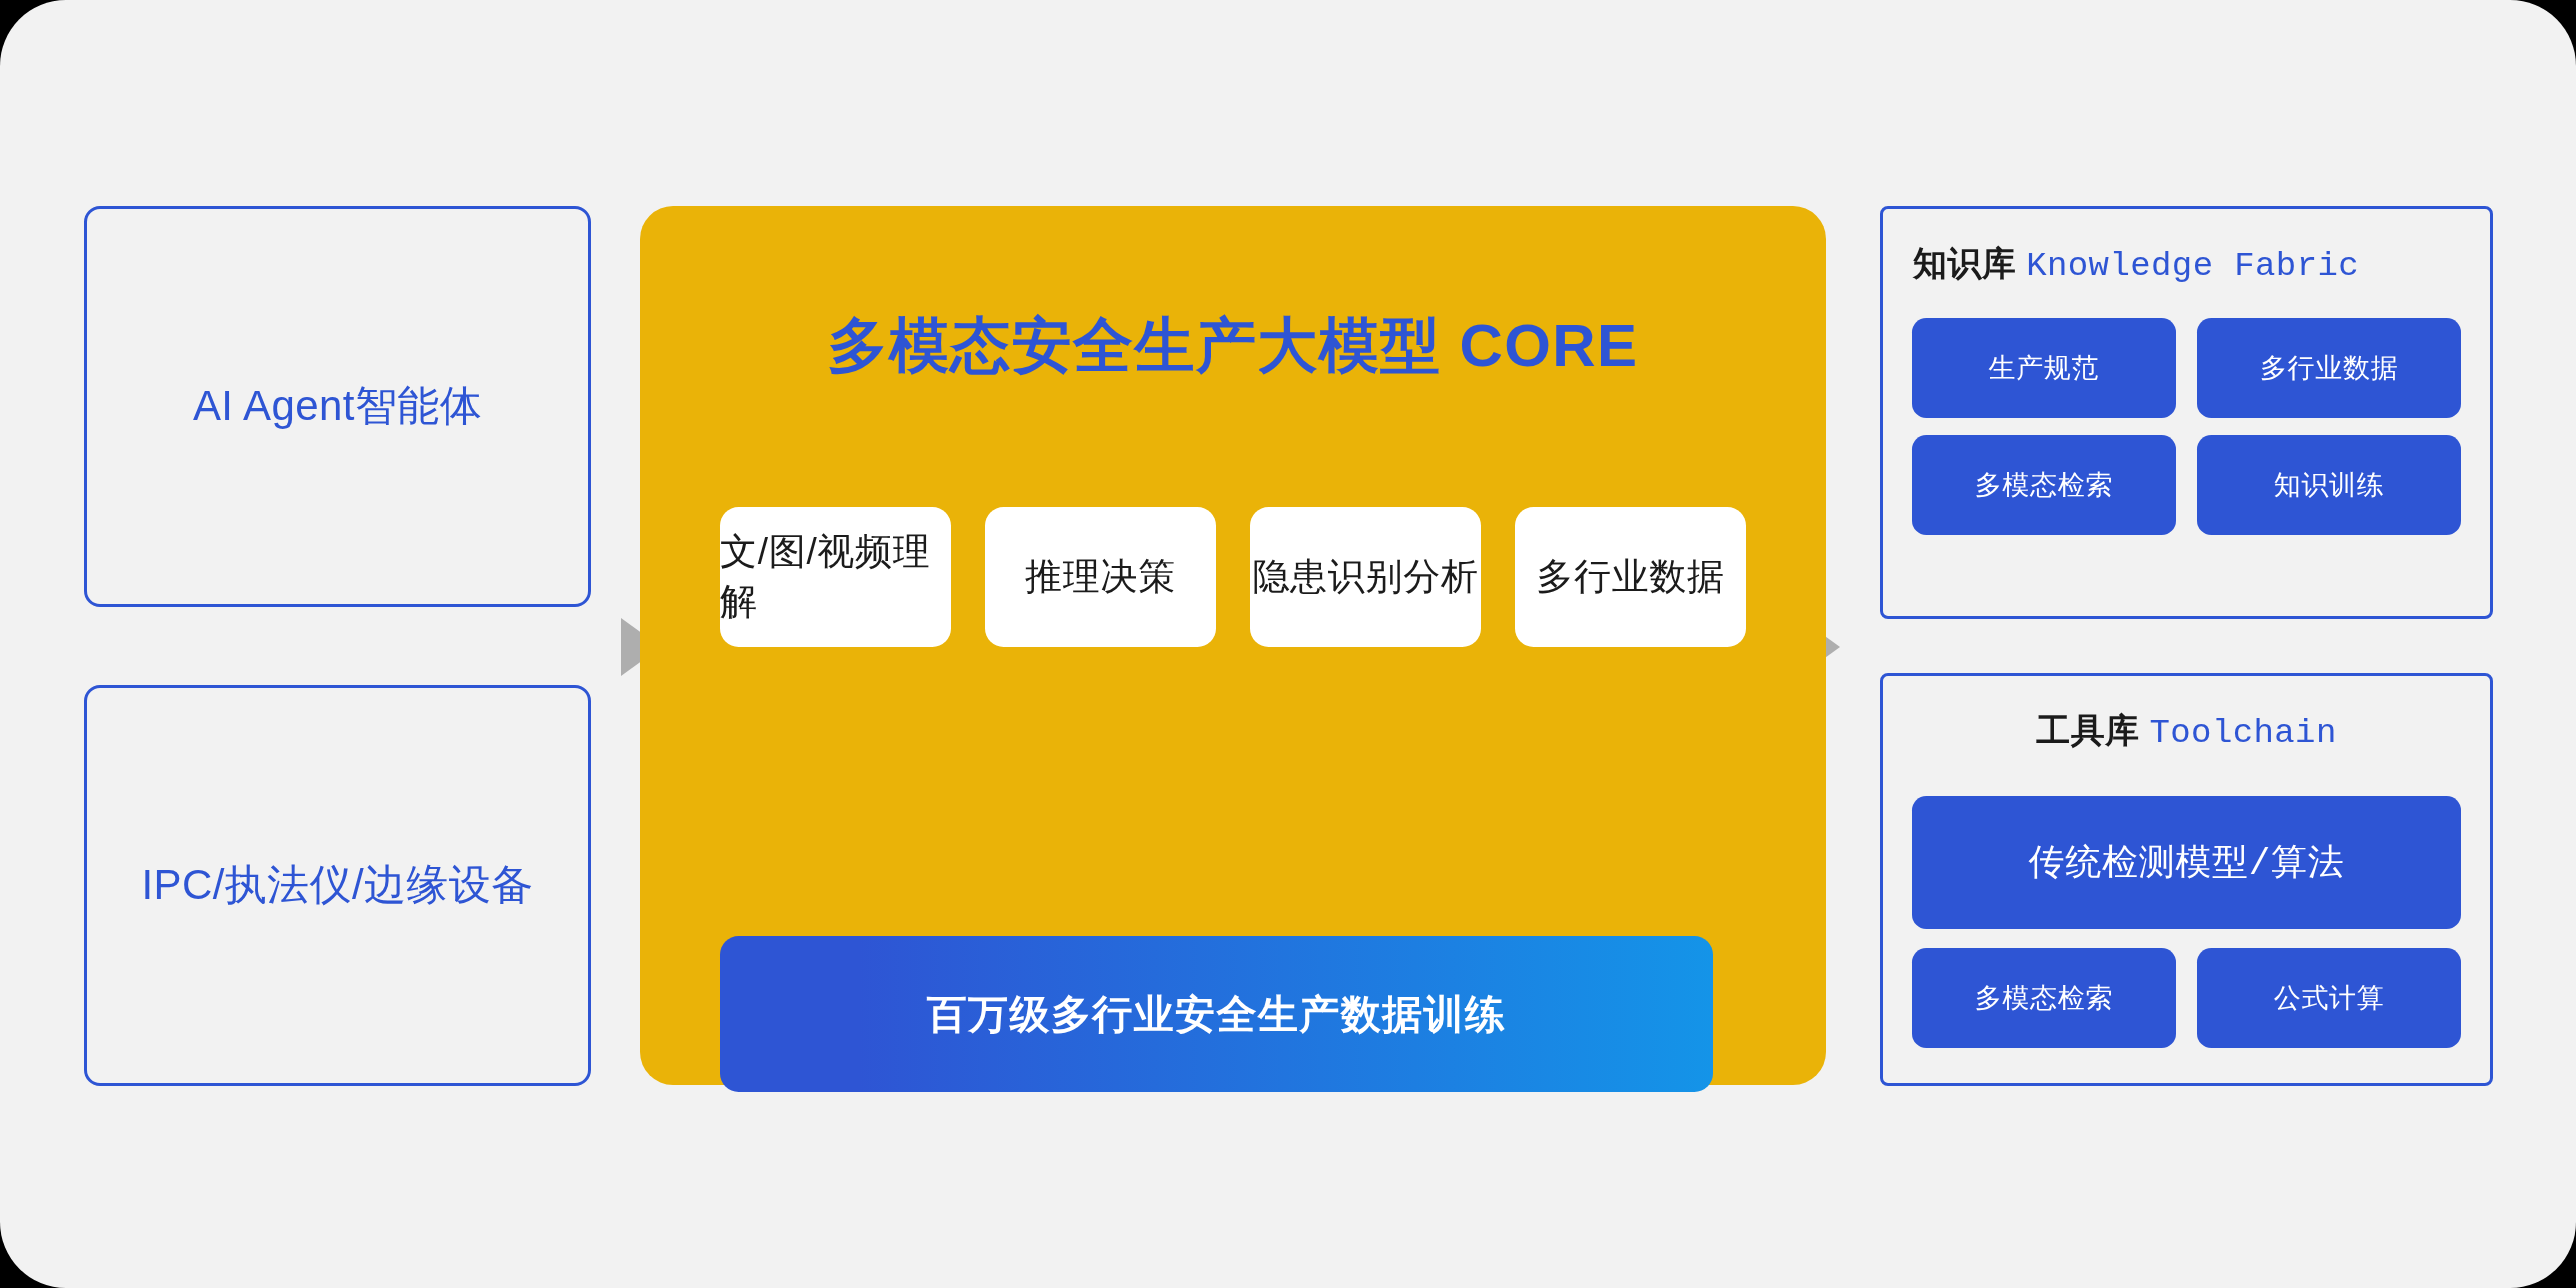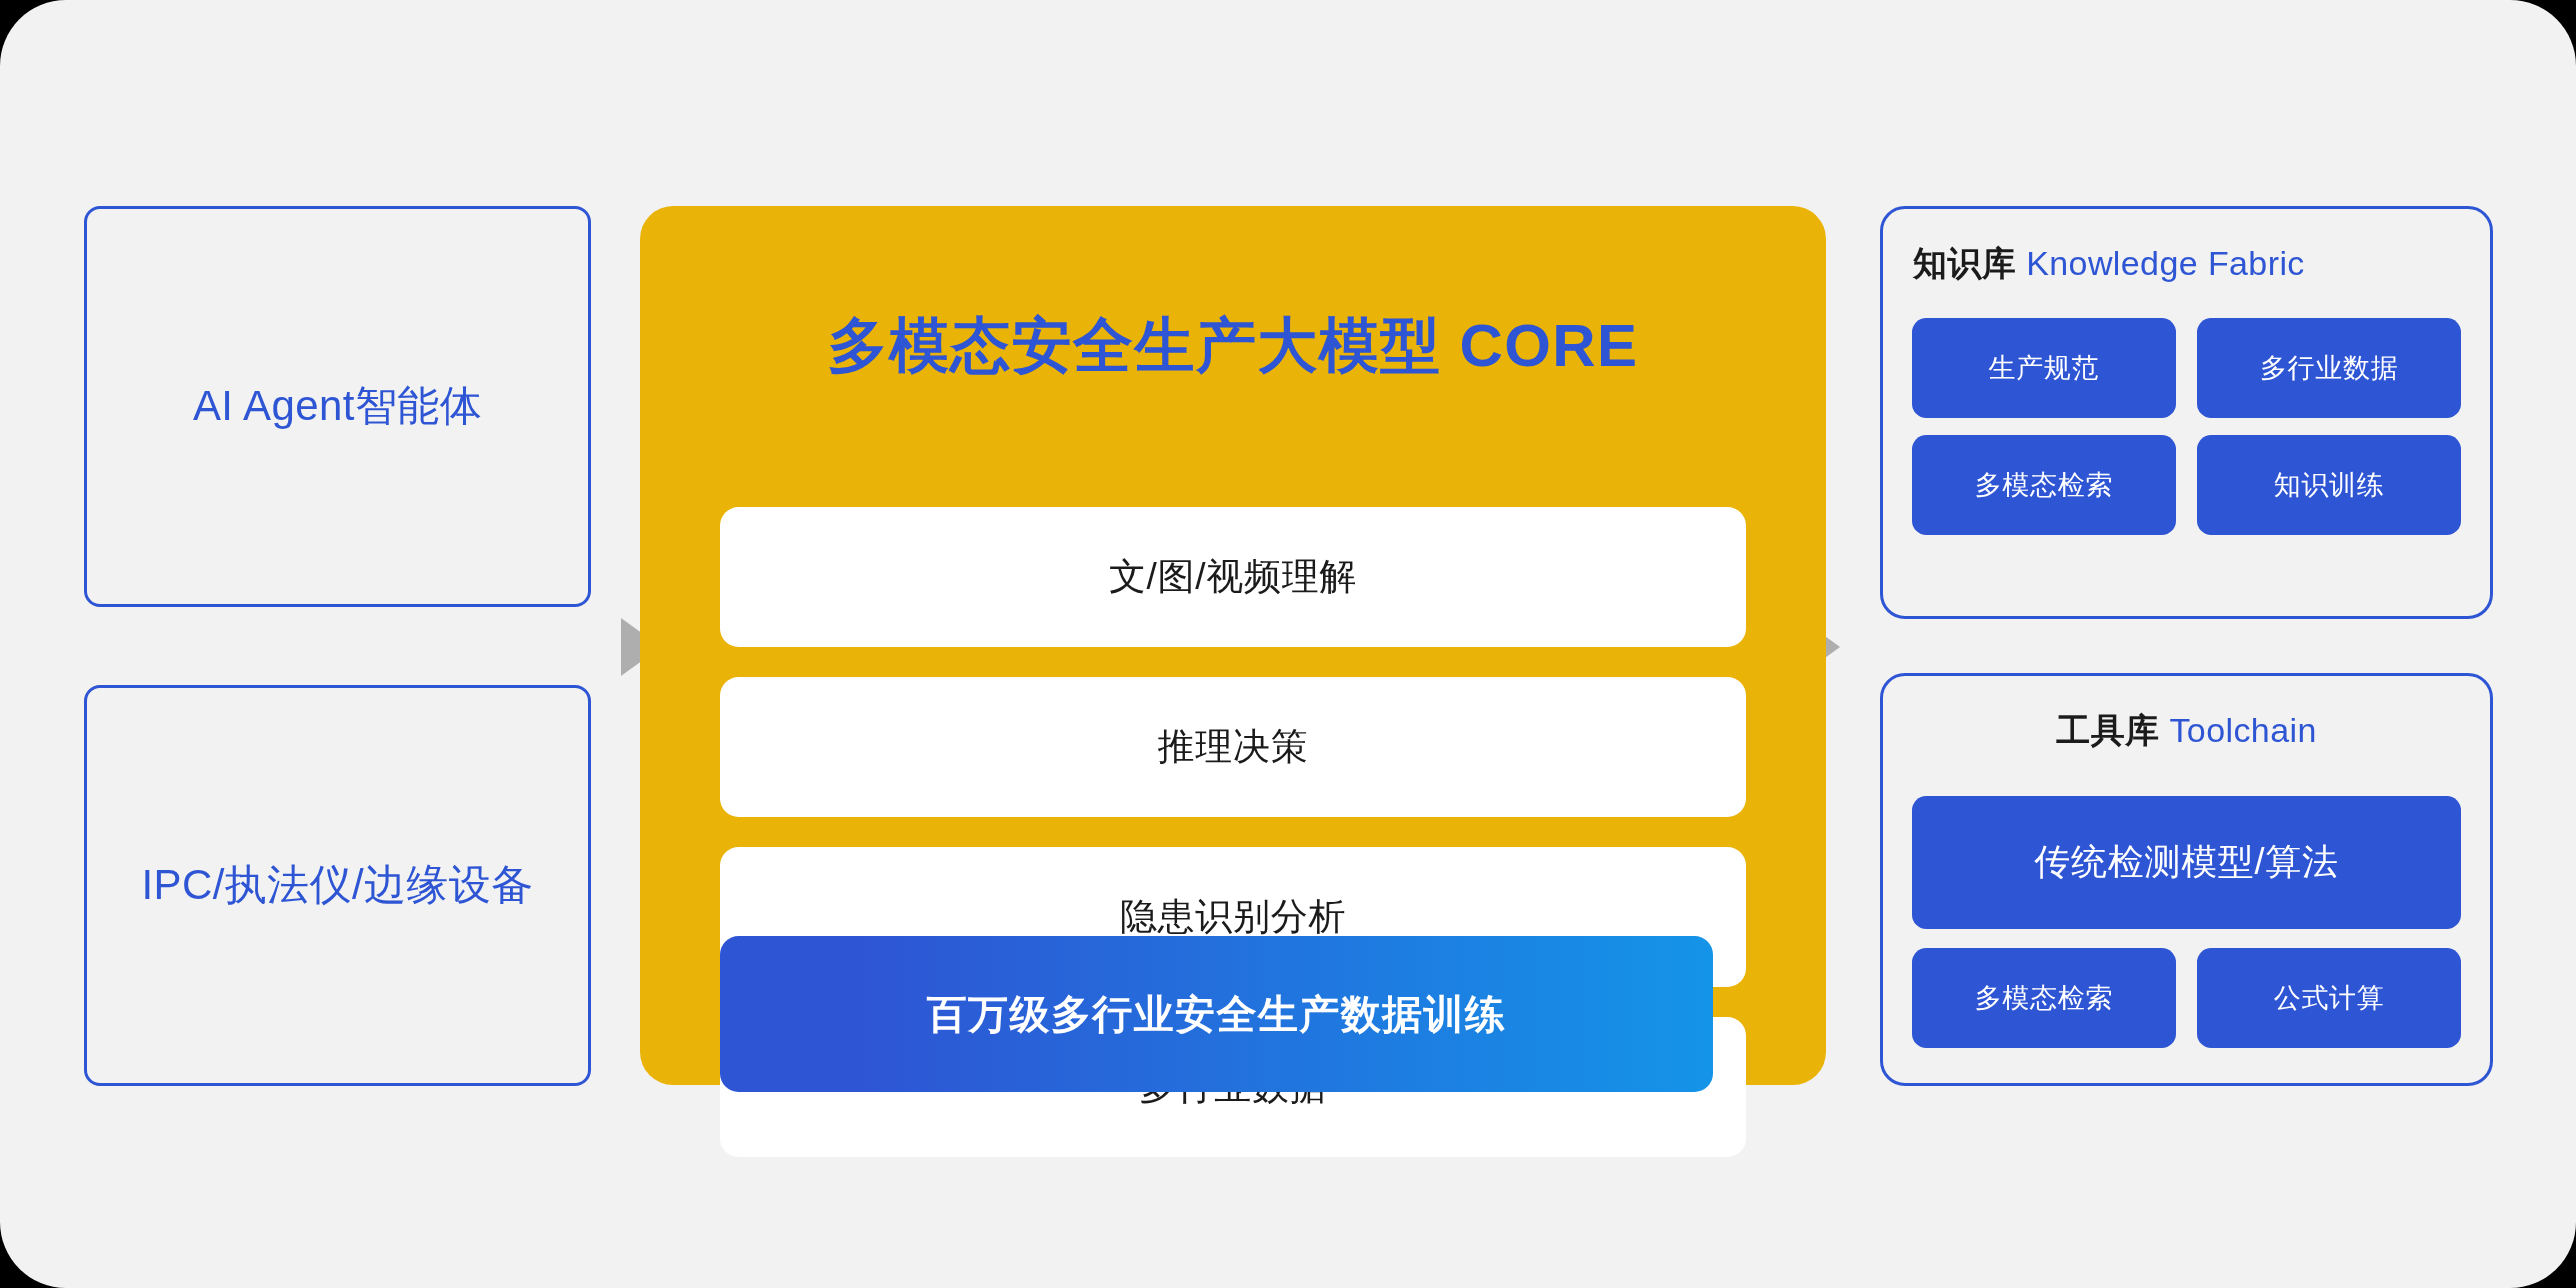--- a/index.html
+++ b/index.html
@@ -88,21 +88,21 @@
     font-size: 60px;
     font-weight: 700;
     letter-spacing: 1.4px;
   }
   #core-grid {
     position: absolute;
     left: 80px;
     top: 301px;
     width: 1026px;
     display: grid;
-    grid-template-columns: 1fr;
+    grid-template-columns: 1fr 1fr 1fr 1fr;
     grid-gap: 30px 34px;
   }
   .capability-card {
     height: 140px;
     background: #FFFFFF;
     border-radius: 18.6px;
     display: flex;
     align-items: center;
     justify-content: center;
     color: #1B1B1B;
@@ -135,23 +135,24 @@
     height: 880px;
     display: flex;
     flex-direction: column;
     justify-content: space-between;
   }
   .resource-panel {
     width: 613px;
     height: 413px;
     box-sizing: border-box;
     border: 3.6px solid #2E55D4;
-    border-radius: 25px;
+    border-radius: 8px;
     background: #F2F2F2;
     position: relative;
+    font-family: Liberation Mono, monospace;
   }
   .resource-title {
     position: absolute;
     top: 31.5px;
     width: 100%;
     text-align: center;
     font-size: 34px;
     letter-spacing: 0.4px;
     white-space: nowrap;
   }

